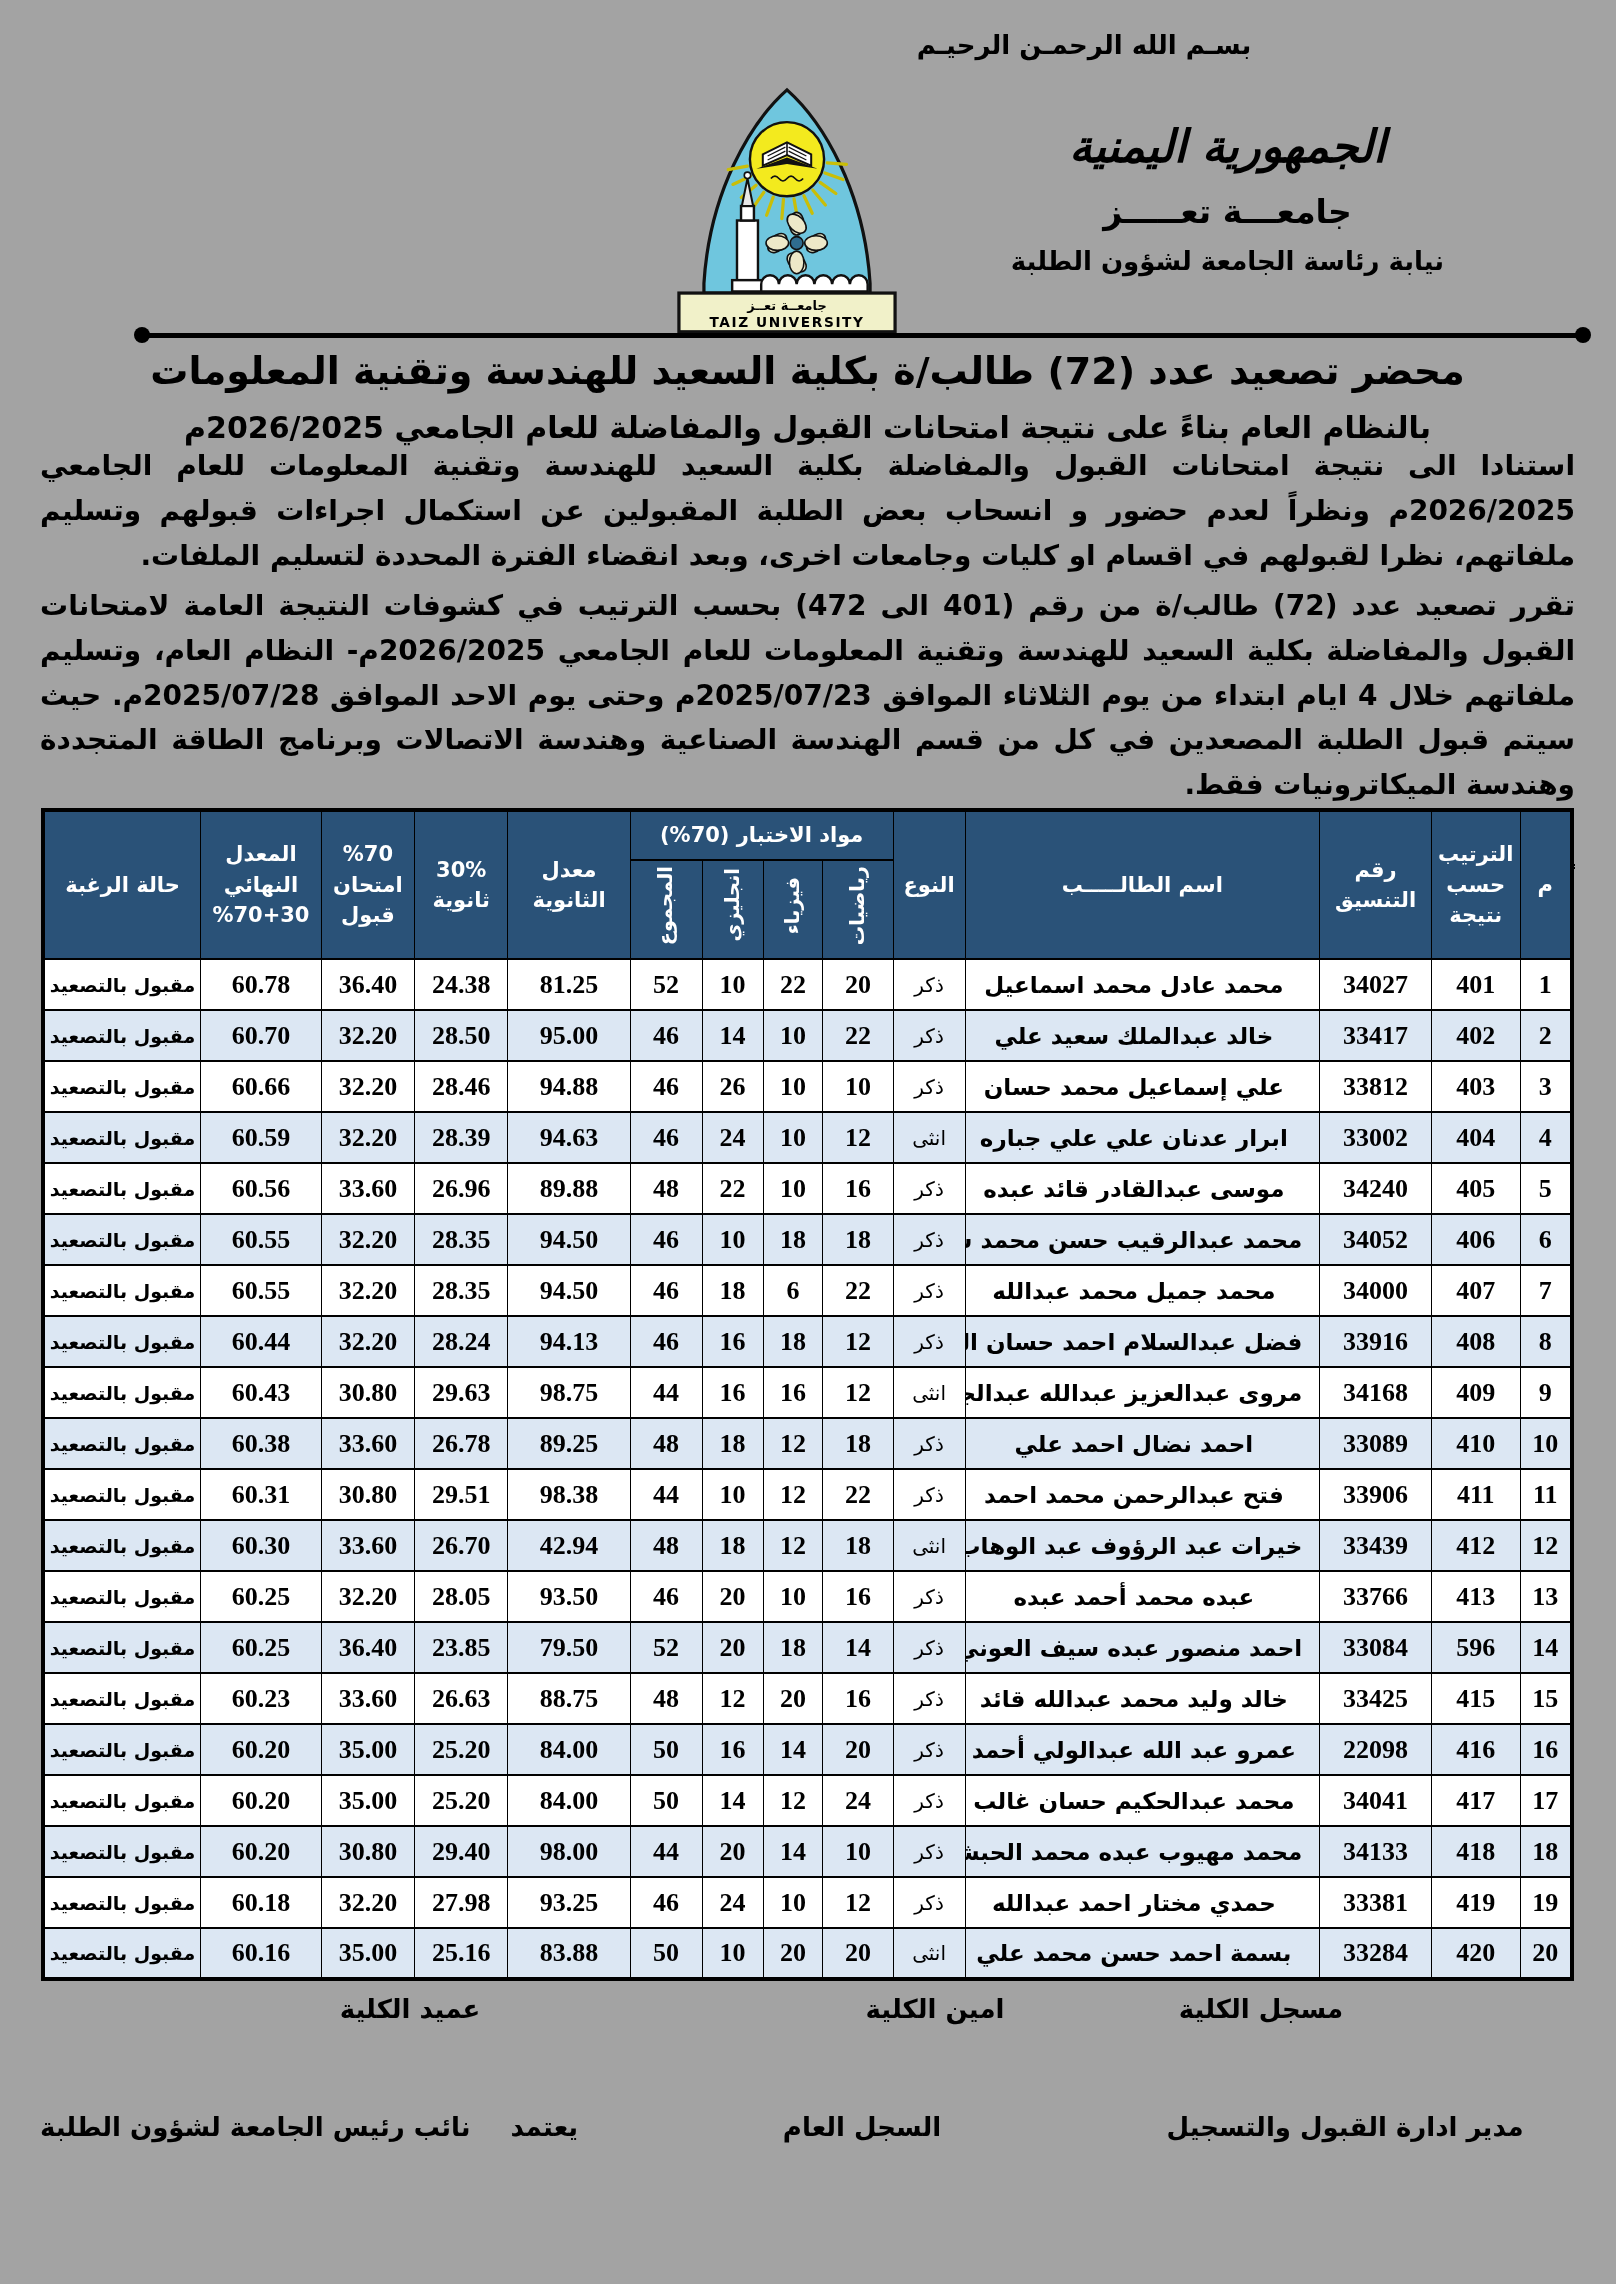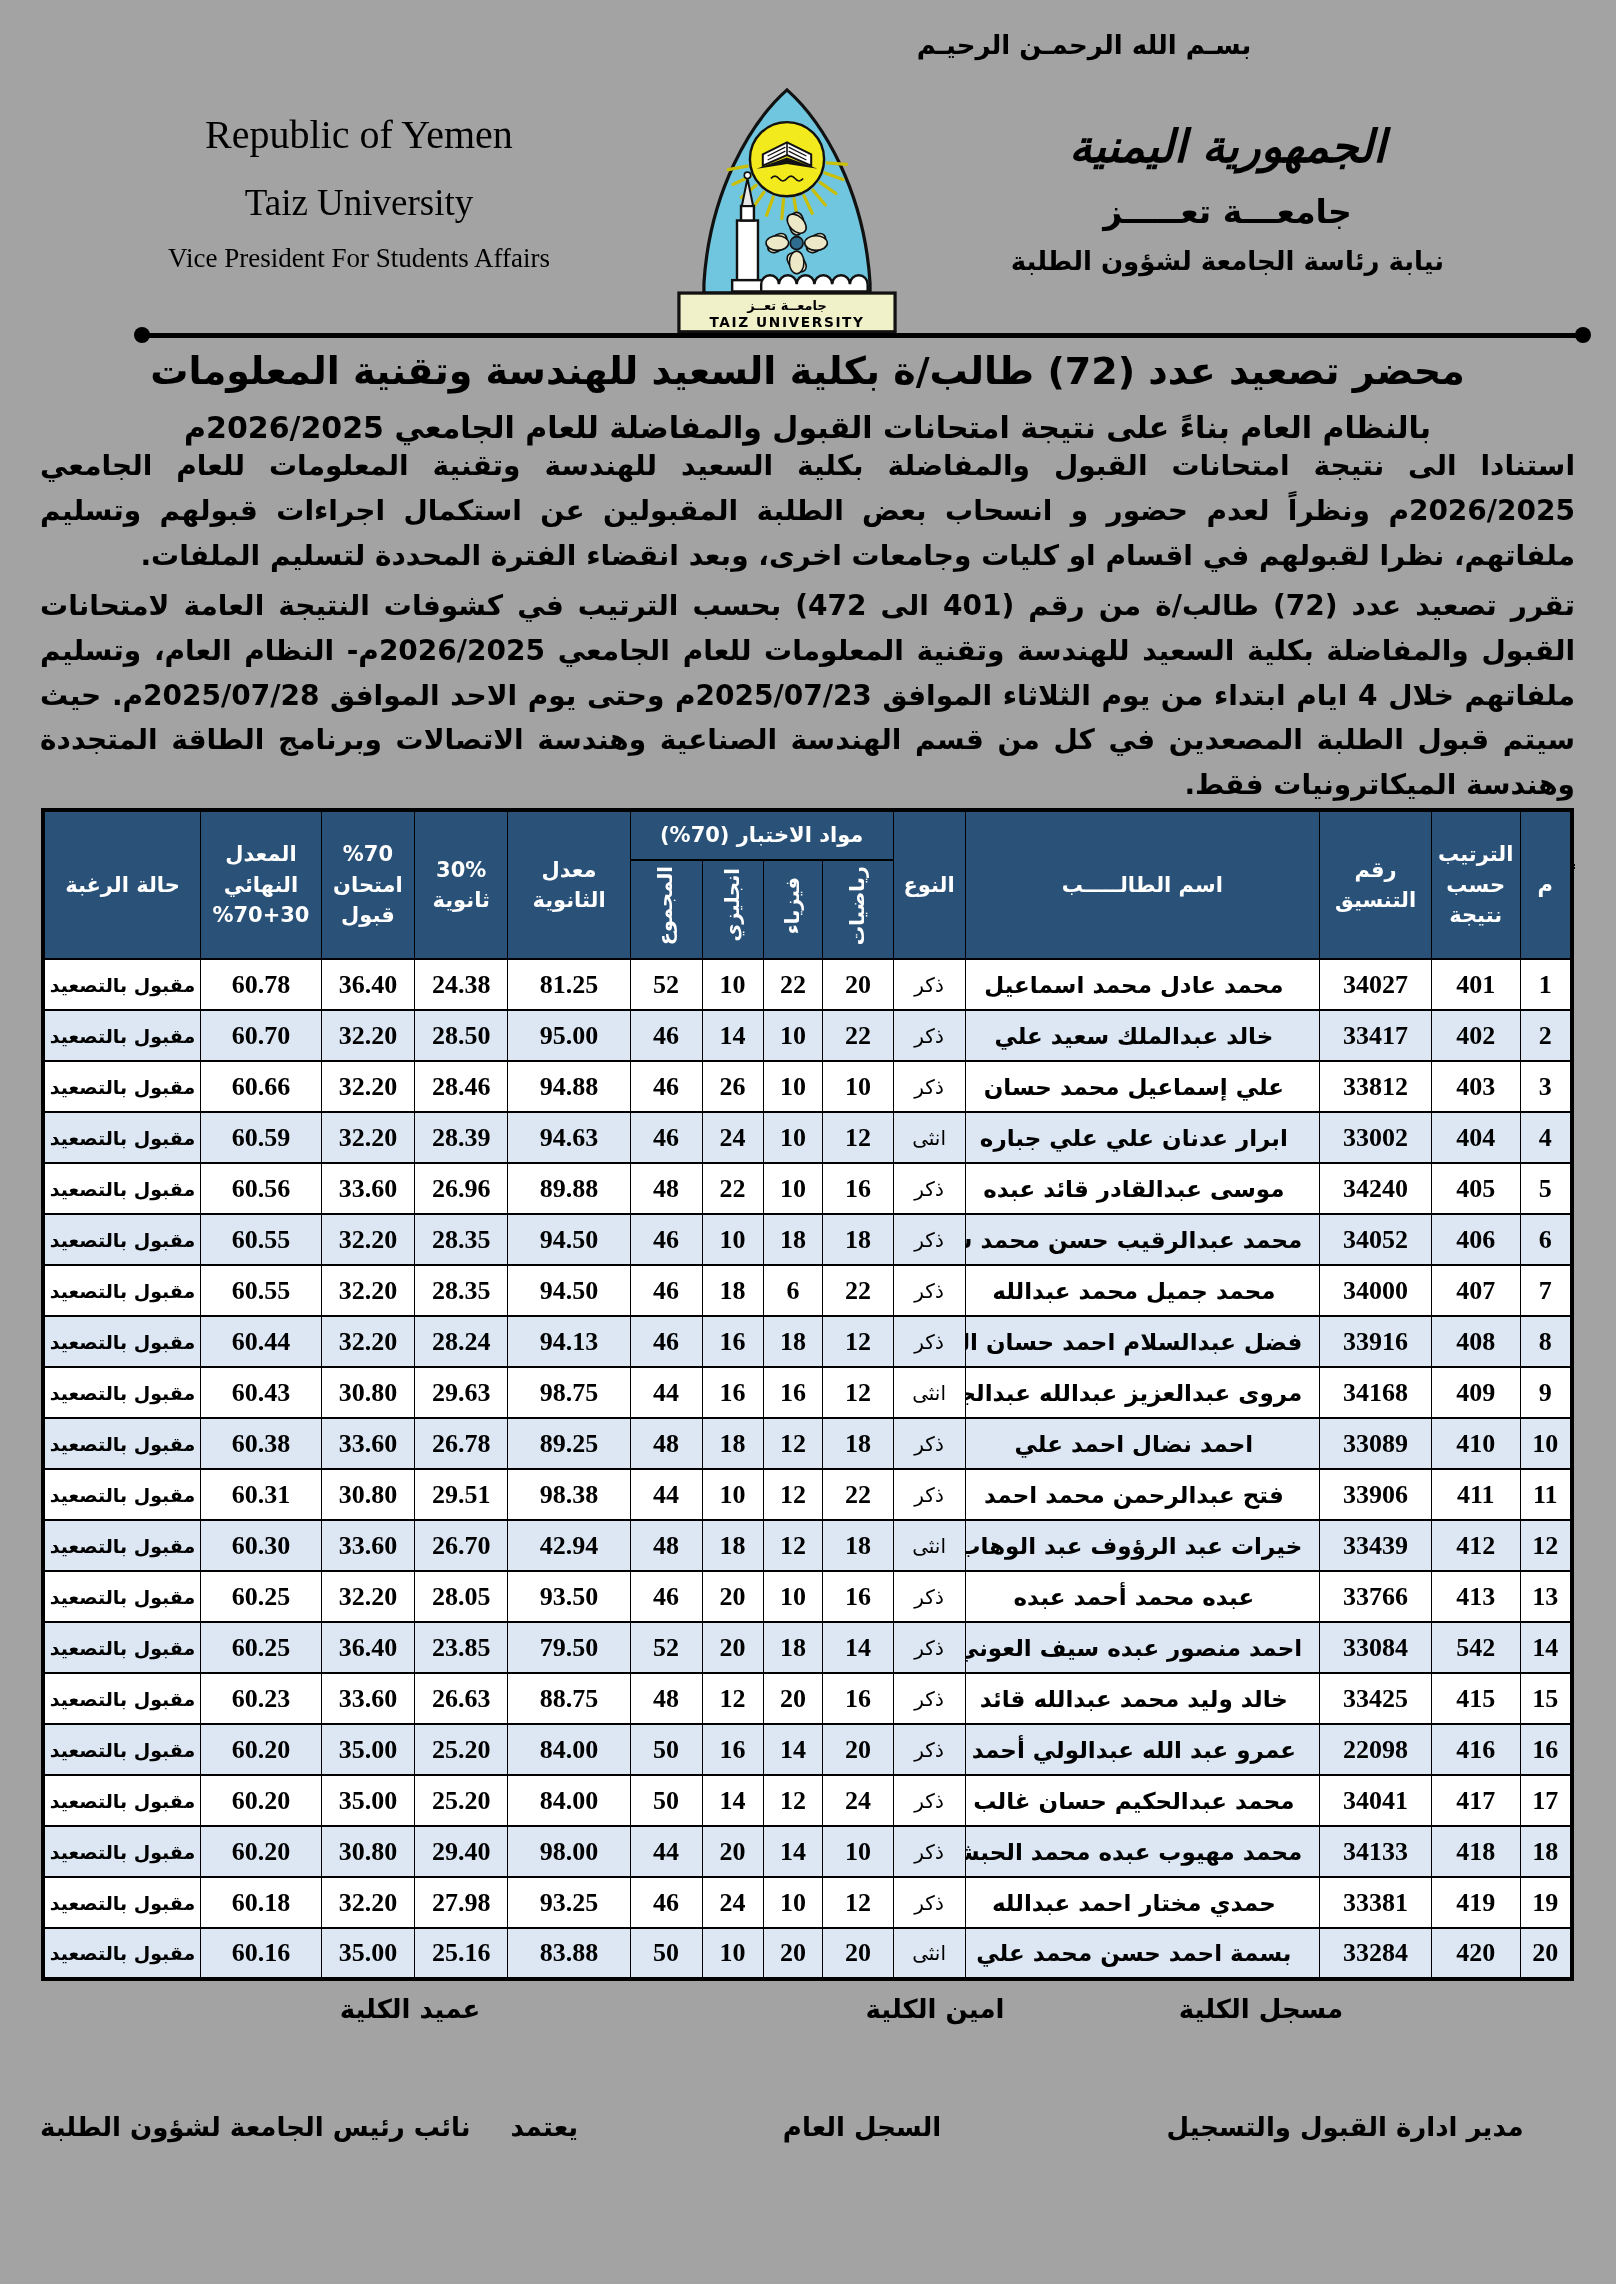--- a/index.html
+++ b/index.html
@@ -75,25 +75,20 @@
   .sig-approve   { top:2112px; left:310px; }
   .sig-approve .gap { display:inline-block; width:40px; }
 </style>
 </head>
 <body>
 
 <div class="page">
 
   <div class="bismillah">بسـم الله الرحمـن الرحيـم</div>
 
-  <div class="hdr-left">
-    <div class="l1">Republic of Yemen</div>
-    <div class="l2">Taiz University</div>
-    <div class="l3">Vice President For Students Affairs</div>
-  </div>
 
   <div class="logo-box">
     <svg viewBox="0 0 300 310" xmlns="http://www.w3.org/2000/svg">
       <path d="M150,6 C105,46 54,132 47,246 L47,258 L253,258 L253,246 C246,132 195,46 150,6 Z" fill="#6FC6DE" stroke="#111" stroke-width="4"></path>
       <g stroke="#C9BE08" stroke-width="4" stroke-linecap="round">
         <line x1="199.8" y1="96.5" x2="223.7" y2="98.5"></line>
           <line x1="197" y1="109" x2="219.5" y2="117.3"></line>
         <line x1="191" y1="120.7" x2="210.6" y2="134.5"></line>
           <line x1="182" y1="130.3" x2="197.6" y2="148.7"></line>
         <line x1="171" y1="137.3" x2="181.3" y2="159"></line>
@@ -414,21 +409,21 @@
           <td class="num">20</td>
           <td class="num">46</td>
           <td class="num">93.50</td>
           <td class="num">28.05</td>
           <td class="num">32.20</td>
           <td class="num">60.25</td>
           <td class="status">مقبول بالتصعيد</td>
         </tr>
         <tr class="alt">
           <td class="num">14</td>
-          <td class="num">542</td>
+          <td class="num">596</td>
           <td class="num">33084</td>
           <td class="name-cell">احمد منصور عبده سيف العوني</td>
           <td class="gender">ذكر</td>
           <td class="num">14</td>
           <td class="num">18</td>
           <td class="num">20</td>
           <td class="num">52</td>
           <td class="num">79.50</td>
           <td class="num">23.85</td>
           <td class="num">36.40</td>

